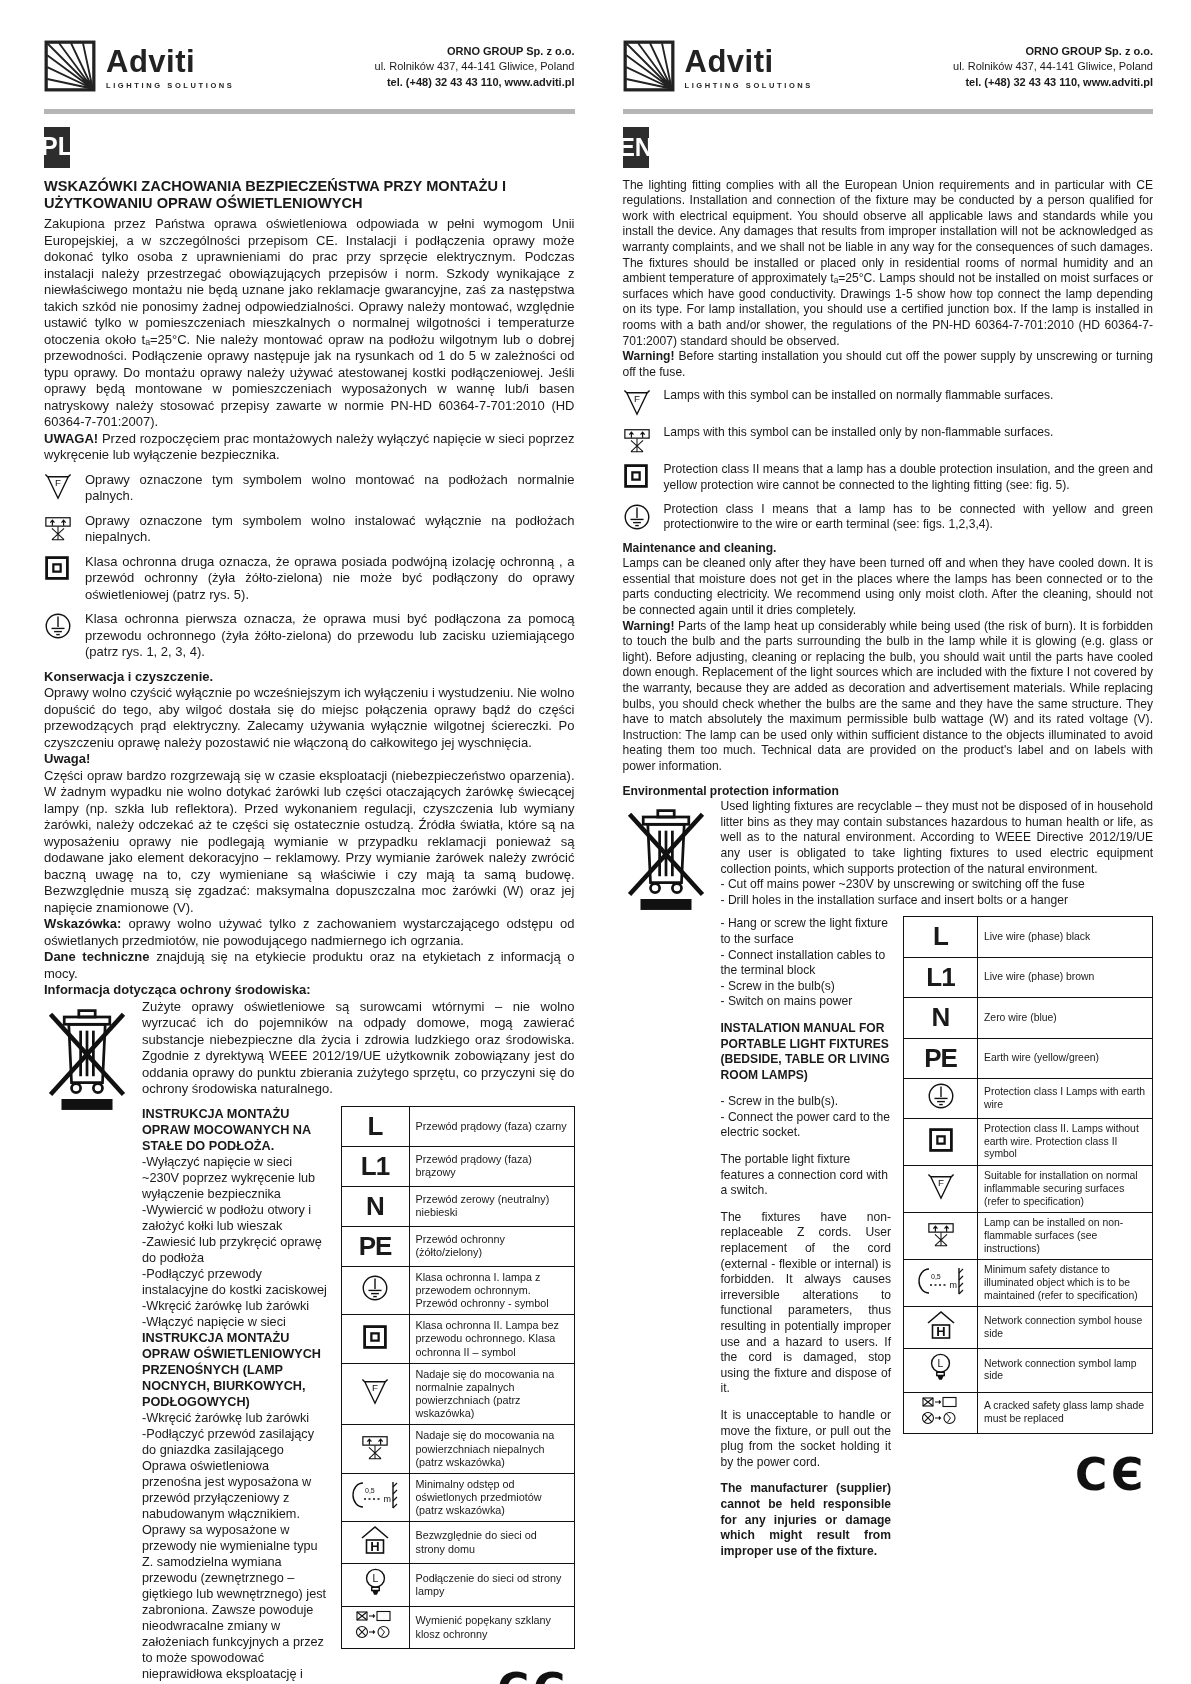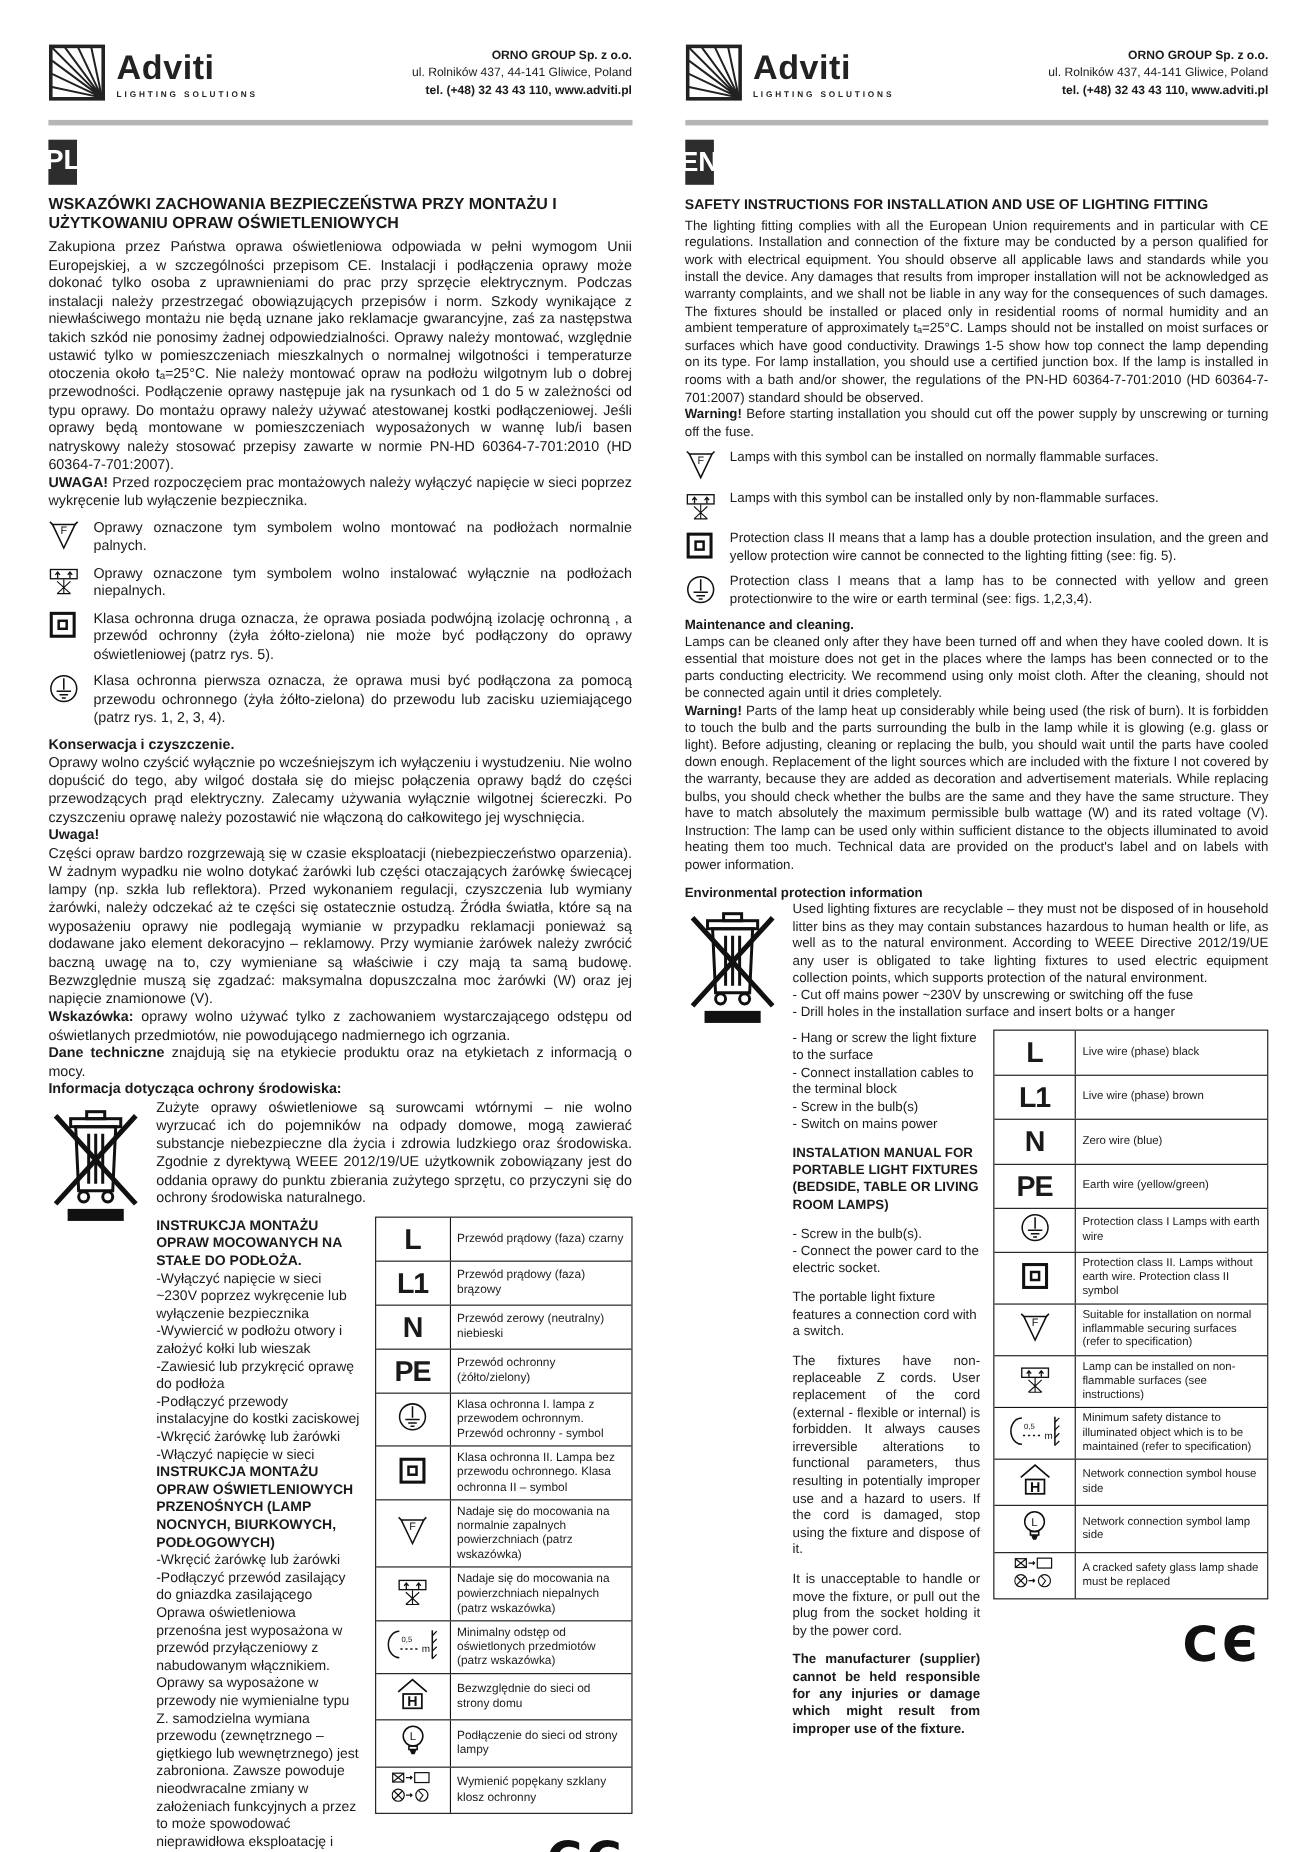--- a/index.html
+++ b/index.html
@@ -337,21 +337,20 @@
       </div>
       <div class="company-info">
         <div class="b">ORNO GROUP Sp. z o.o.</div>
         <div>ul. Rolników 437, 44-141 Gliwice, Poland</div>
         <div class="b">tel. (+48) 32 43 43 110, www.adviti.pl</div>
       </div>
     </div>
     <div class="rule"></div>
     <div class="badge">EN</div>
 
-    <div class="title">SAFETY  INSTRUCTIONS FOR INSTALLATION AND USE OF LIGHTING FITTING</div>
     <p class="pblock just">The lighting fitting complies with all the European Union requirements and in particular with CE regulations. Installation and connection of the fixture may  be conducted by  a person qualified for work  with electrical  equipment. You  should observe all  applicable laws and standards while you install  the device. Any  damages that  results from improper installation will  not be acknowledged as warranty  complaints, and we shall not be liable in any  way  for the consequences of such  damages. The fixtures should be installed or placed only in residential  rooms of normal  humidity and an ambient  temperature of approximately tₐ=25°C. Lamps should not be installed on moist  surfaces or surfaces which have good conductivity. Drawings 1-5 show how top  connect the lamp  depending on its type. For lamp  installation, you  should use a certified junction box. If the lamp is installed in rooms with a bath and/or shower, the regulations of the  PN-HD 60364-7-701:2010 (HD 60364-7-701:2007) standard should be observed.</p>
     <p class="pblock just"><b>Warning!</b> <span>Before starting installation you  should cut off the power supply  by  unscrewing or turning off the fuse.</span></p>
 
     <div>
 
     <div class="sym-item">
         <span class="sym-icon">
             <svg width="28" height="28" viewBox="0 0 30 30" fill="none" stroke="#111" stroke-width="1.5">
               <polygon points="4,4 26,4 15,27"></polygon>
               <line x1="4" y1="4" x2="1.5" y2="1.5"></line>

